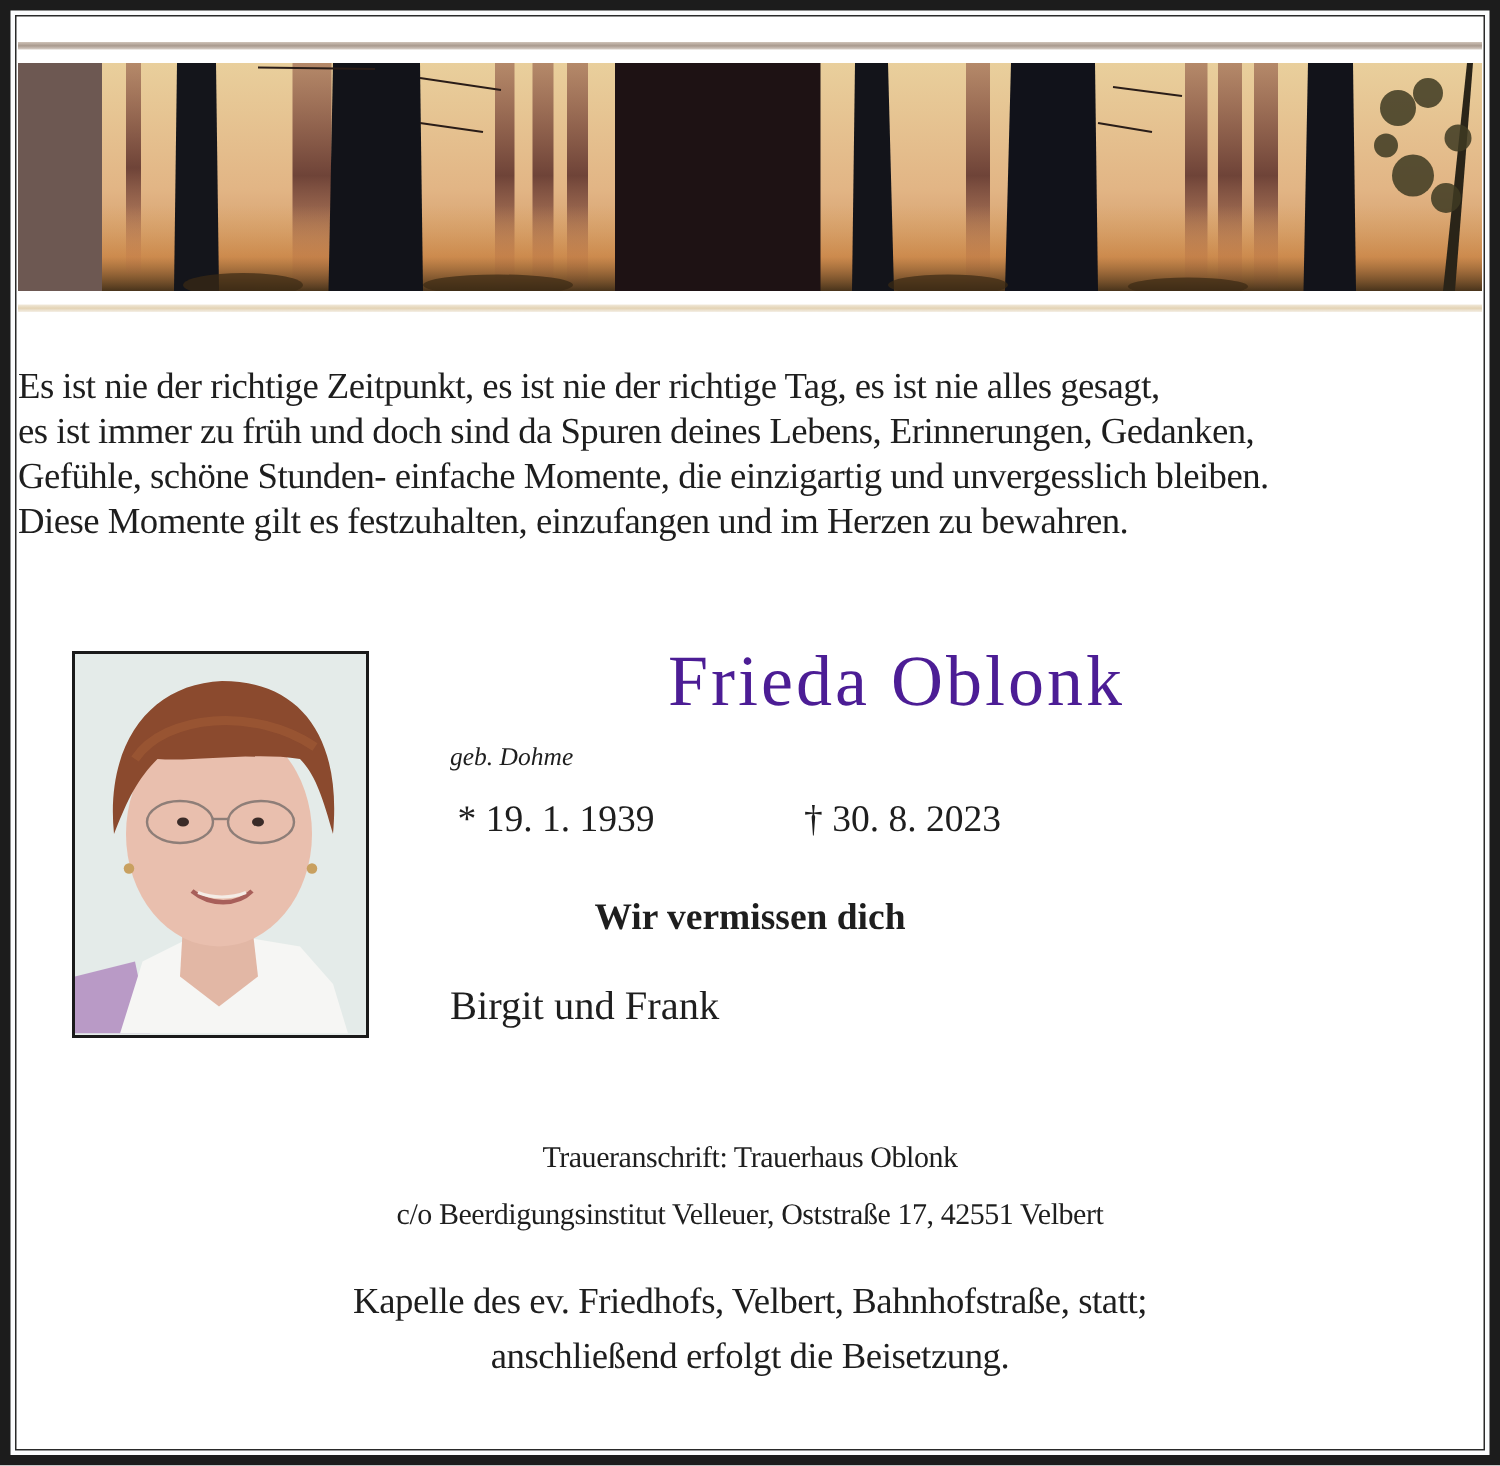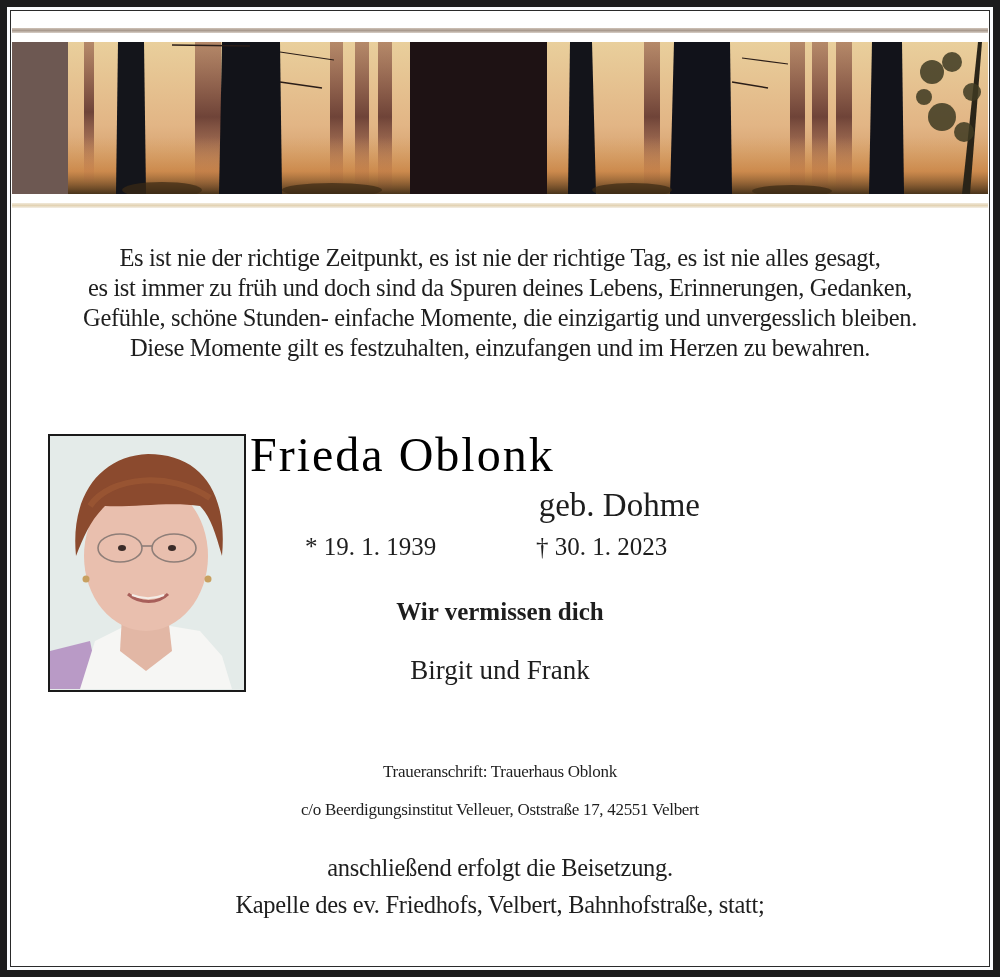--- a/index.html
+++ b/index.html
@@ -31,56 +31,56 @@
     position: absolute; left: 12px; top: 42px; width: 976px; height: 152px;
     overflow: hidden;
   }
   .banner svg { display:block; }
   .banner-bottom-strip {
     position: absolute; left: 12px; top: 203px; width: 976px; height: 5px;
     background: linear-gradient(#f1e9da, #e3d3b4, #f4efe6);
   }
   .verse {
     position: absolute; left: 12px; width: 976px; top: 243px;
-    text-align: center;
+    text-align: left;
     font-size: 24.5px; line-height: 30px;
     letter-spacing: -0.35px;
   }
   .verse div { white-space: nowrap; }
   .photo {
     position: absolute; left: 48px; top: 434px; width: 198px; height: 258px;
     box-sizing: border-box; border: 2.5px solid #1a1a1a;
     background: #e6ecea; overflow: hidden;
   }
   .name {
     position: absolute; left: 250px; width: 500px; top: 427px;
-    text-align: left; font-size: 48px; letter-spacing: 2px; line-height: 56px;
-    color: #000000;
+    text-align: right; font-size: 48px; letter-spacing: 2px; line-height: 56px;
+    color: #4c1d95;
   }
   .maiden {
     position: absolute; left: 300px; width: 400px; top: 490px;
-    text-align: right; font-size: 33px; line-height: 30px;
+    text-align: left; font-size: 17px; line-height: 30px; font-style: italic;
   }
   .dates {
     position: absolute; left: 305px; top: 532px; width: 420px; height: 32px;
     font-size: 25px; line-height: 30px;
   }
   .dates .birth { position: absolute; left: 0; top: 0; white-space: nowrap; }
   .dates .death { position: absolute; left: 231px; top: 0; white-space: nowrap; }
   .miss {
     position: absolute; left: 300px; width: 400px; top: 597px;
     text-align: center; font-size: 25px; line-height: 30px; font-weight: bold;
   }
   .mourners {
     position: absolute; left: 300px; width: 400px; top: 651px;
-    text-align: center; font-size: 27px; line-height: 38px;
+    text-align: left; font-size: 27px; line-height: 38px;
   }
   .address {
     position: absolute; left: 12px; width: 976px; top: 753px;
-    text-align: center; font-size: 17px; line-height: 38px;
+    text-align: center; font-size: 20px; line-height: 38px;
     letter-spacing: -0.3px;
   }
   .ceremony {
     position: absolute; left: 12px; width: 976px; top: 849px;
     text-align: center; font-size: 24.5px; line-height: 37px;
     letter-spacing: -0.3px;
   }
   .ceremony div, .address div { white-space: nowrap; }
 </style>
 </head>
@@ -194,30 +194,30 @@
 
     <circle cx="36" cy="143" r="3.5" fill="#c8a060"></circle>
     <circle cx="158" cy="143" r="3.5" fill="#c8a060"></circle>
   </svg>
 </div>
 
 <div class="name">Frieda Oblonk</div>
 <div class="maiden">geb. Dohme</div>
 <div class="dates">
   <span class="birth">* 19. 1. 1939</span>
-  <span class="death">† 30. 1. 2023</span>
+  <span class="death">† 30. 8. 2023</span>
 </div>
 
 <div class="miss">Wir vermissen dich</div>
 
 <div class="mourners">
   <div>Birgit und Frank</div>
 </div>
 
 <div class="address">
   <div>Traueranschrift: Trauerhaus Oblonk</div>
   <div>c/o Beerdigungsinstitut Velleuer, Oststraße 17, 42551 Velbert</div>
 </div>
 
 <div class="ceremony">
+  <div>Kapelle des ev. Friedhofs, Velbert, Bahnhofstraße, statt;</div>
   <div>anschließend erfolgt die Beisetzung.</div>
-  <div>Kapelle des ev. Friedhofs, Velbert, Bahnhofstraße, statt;</div>
 </div>
 
 </body></html>

